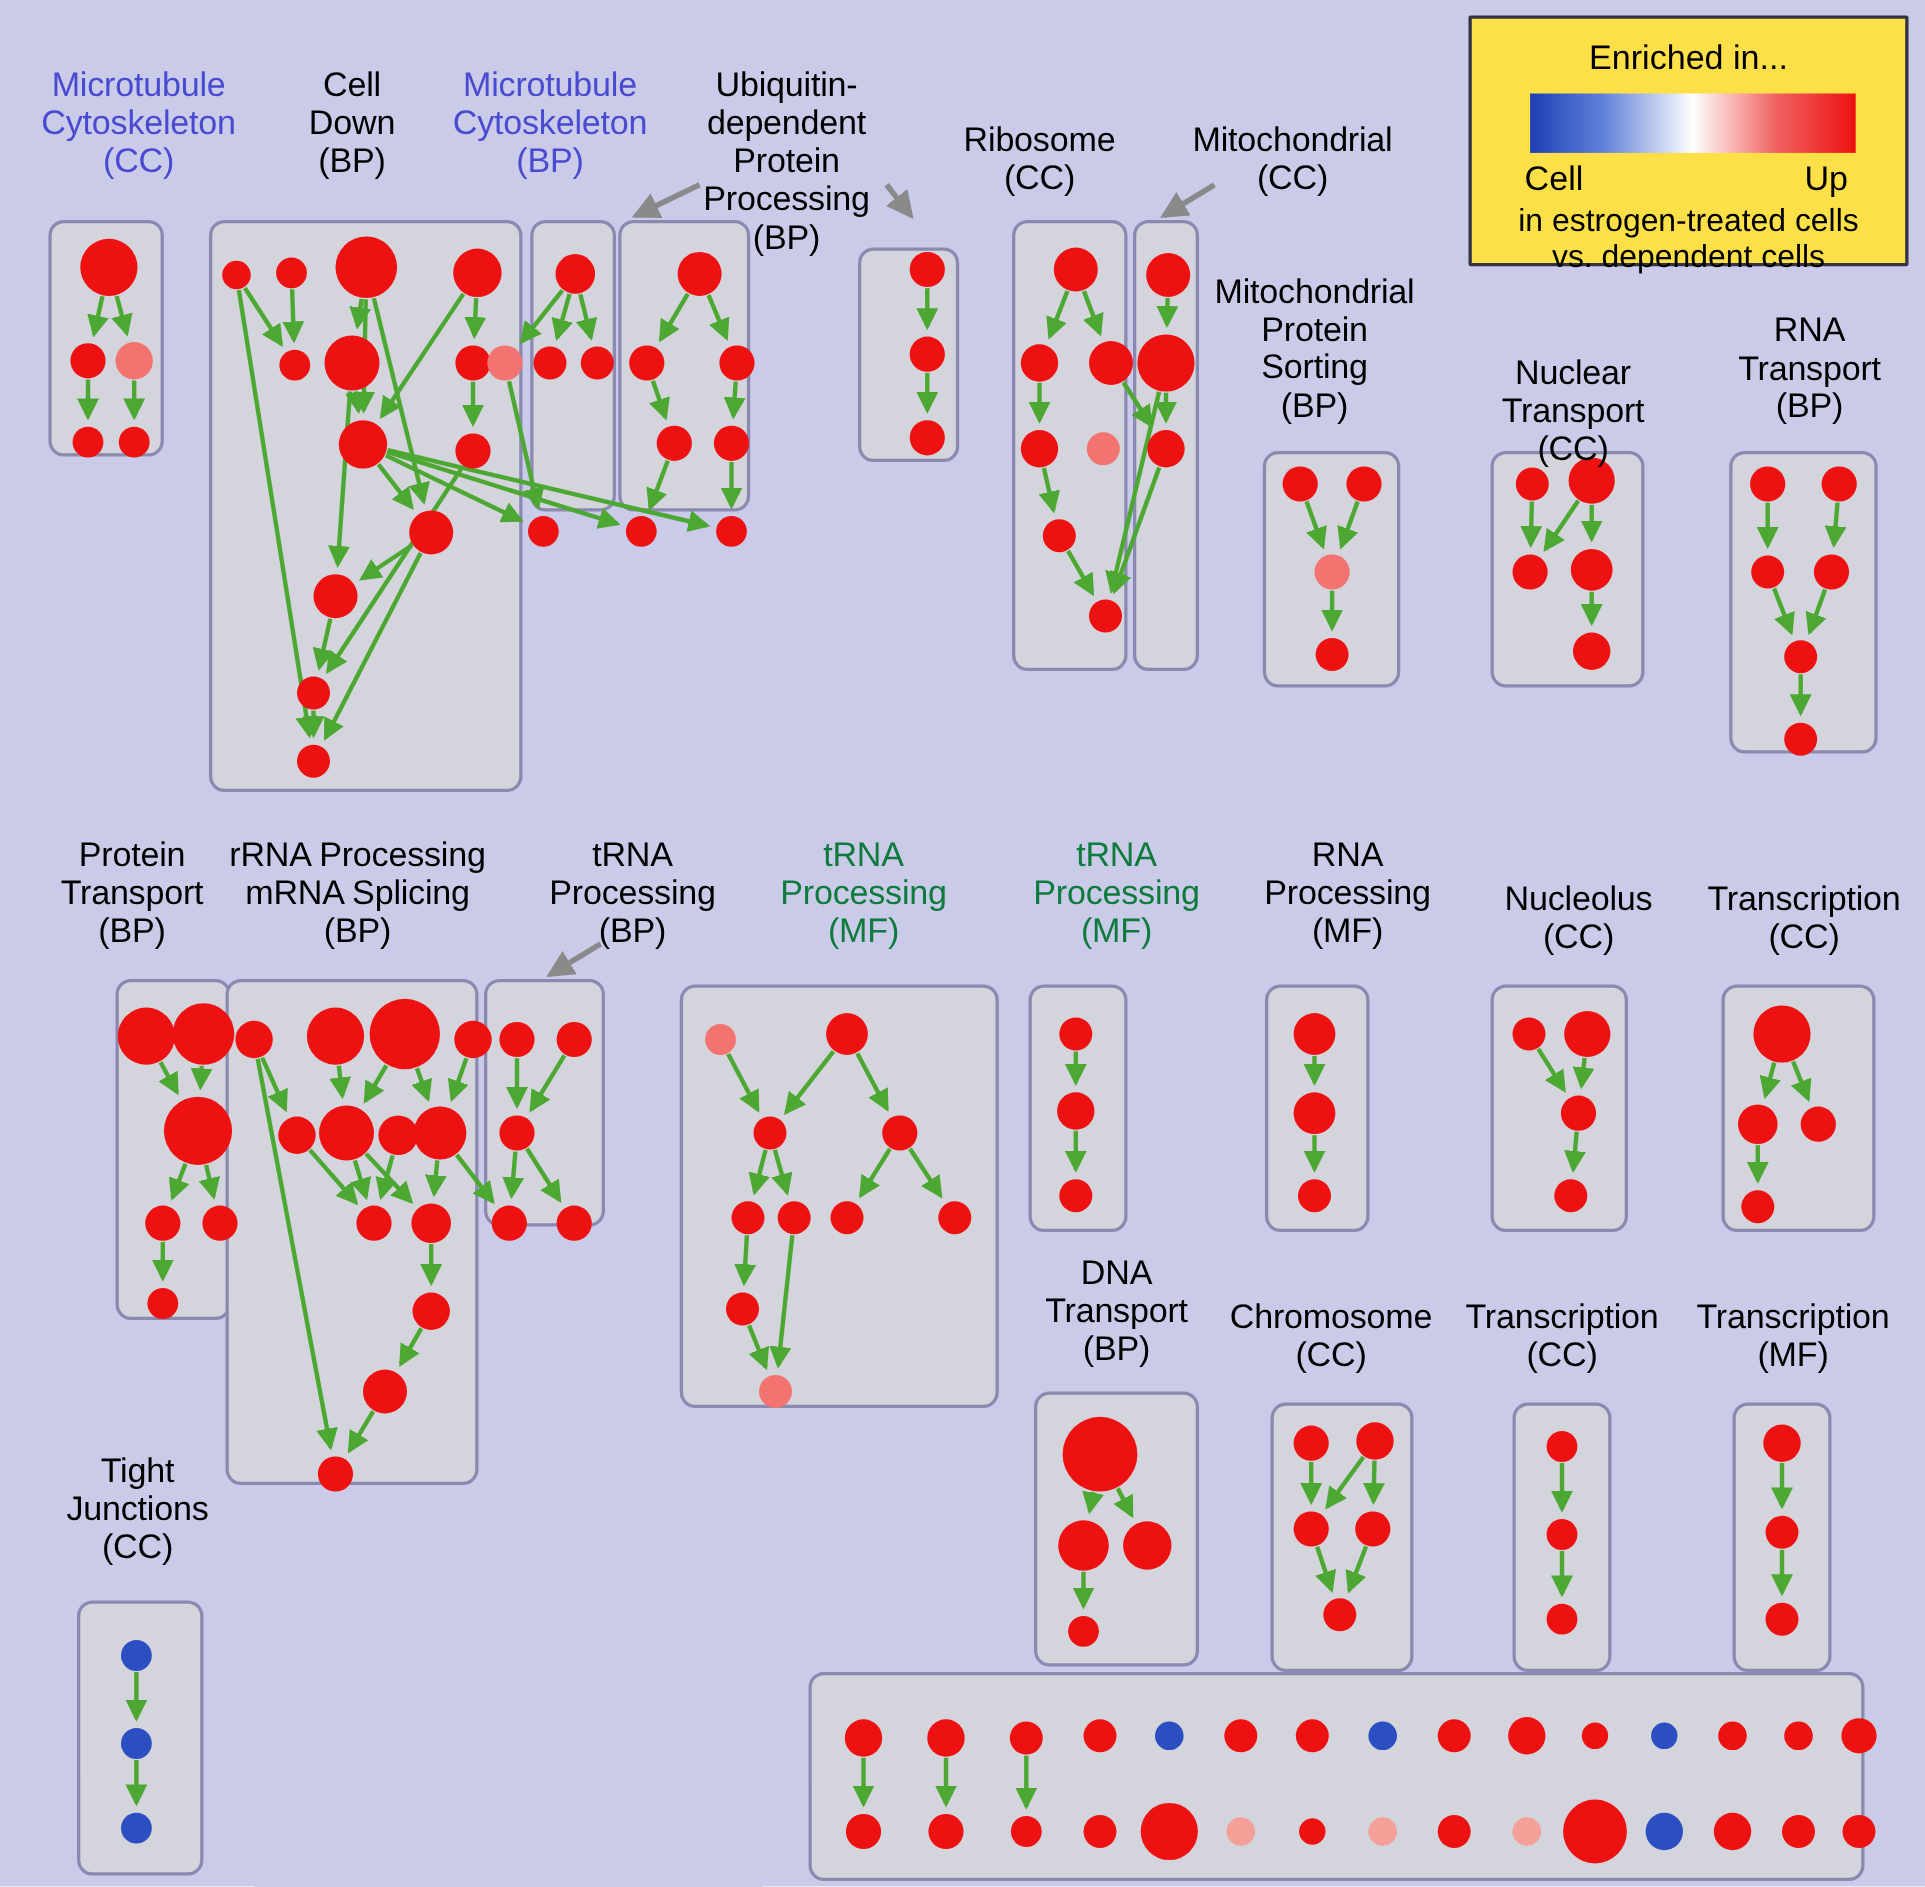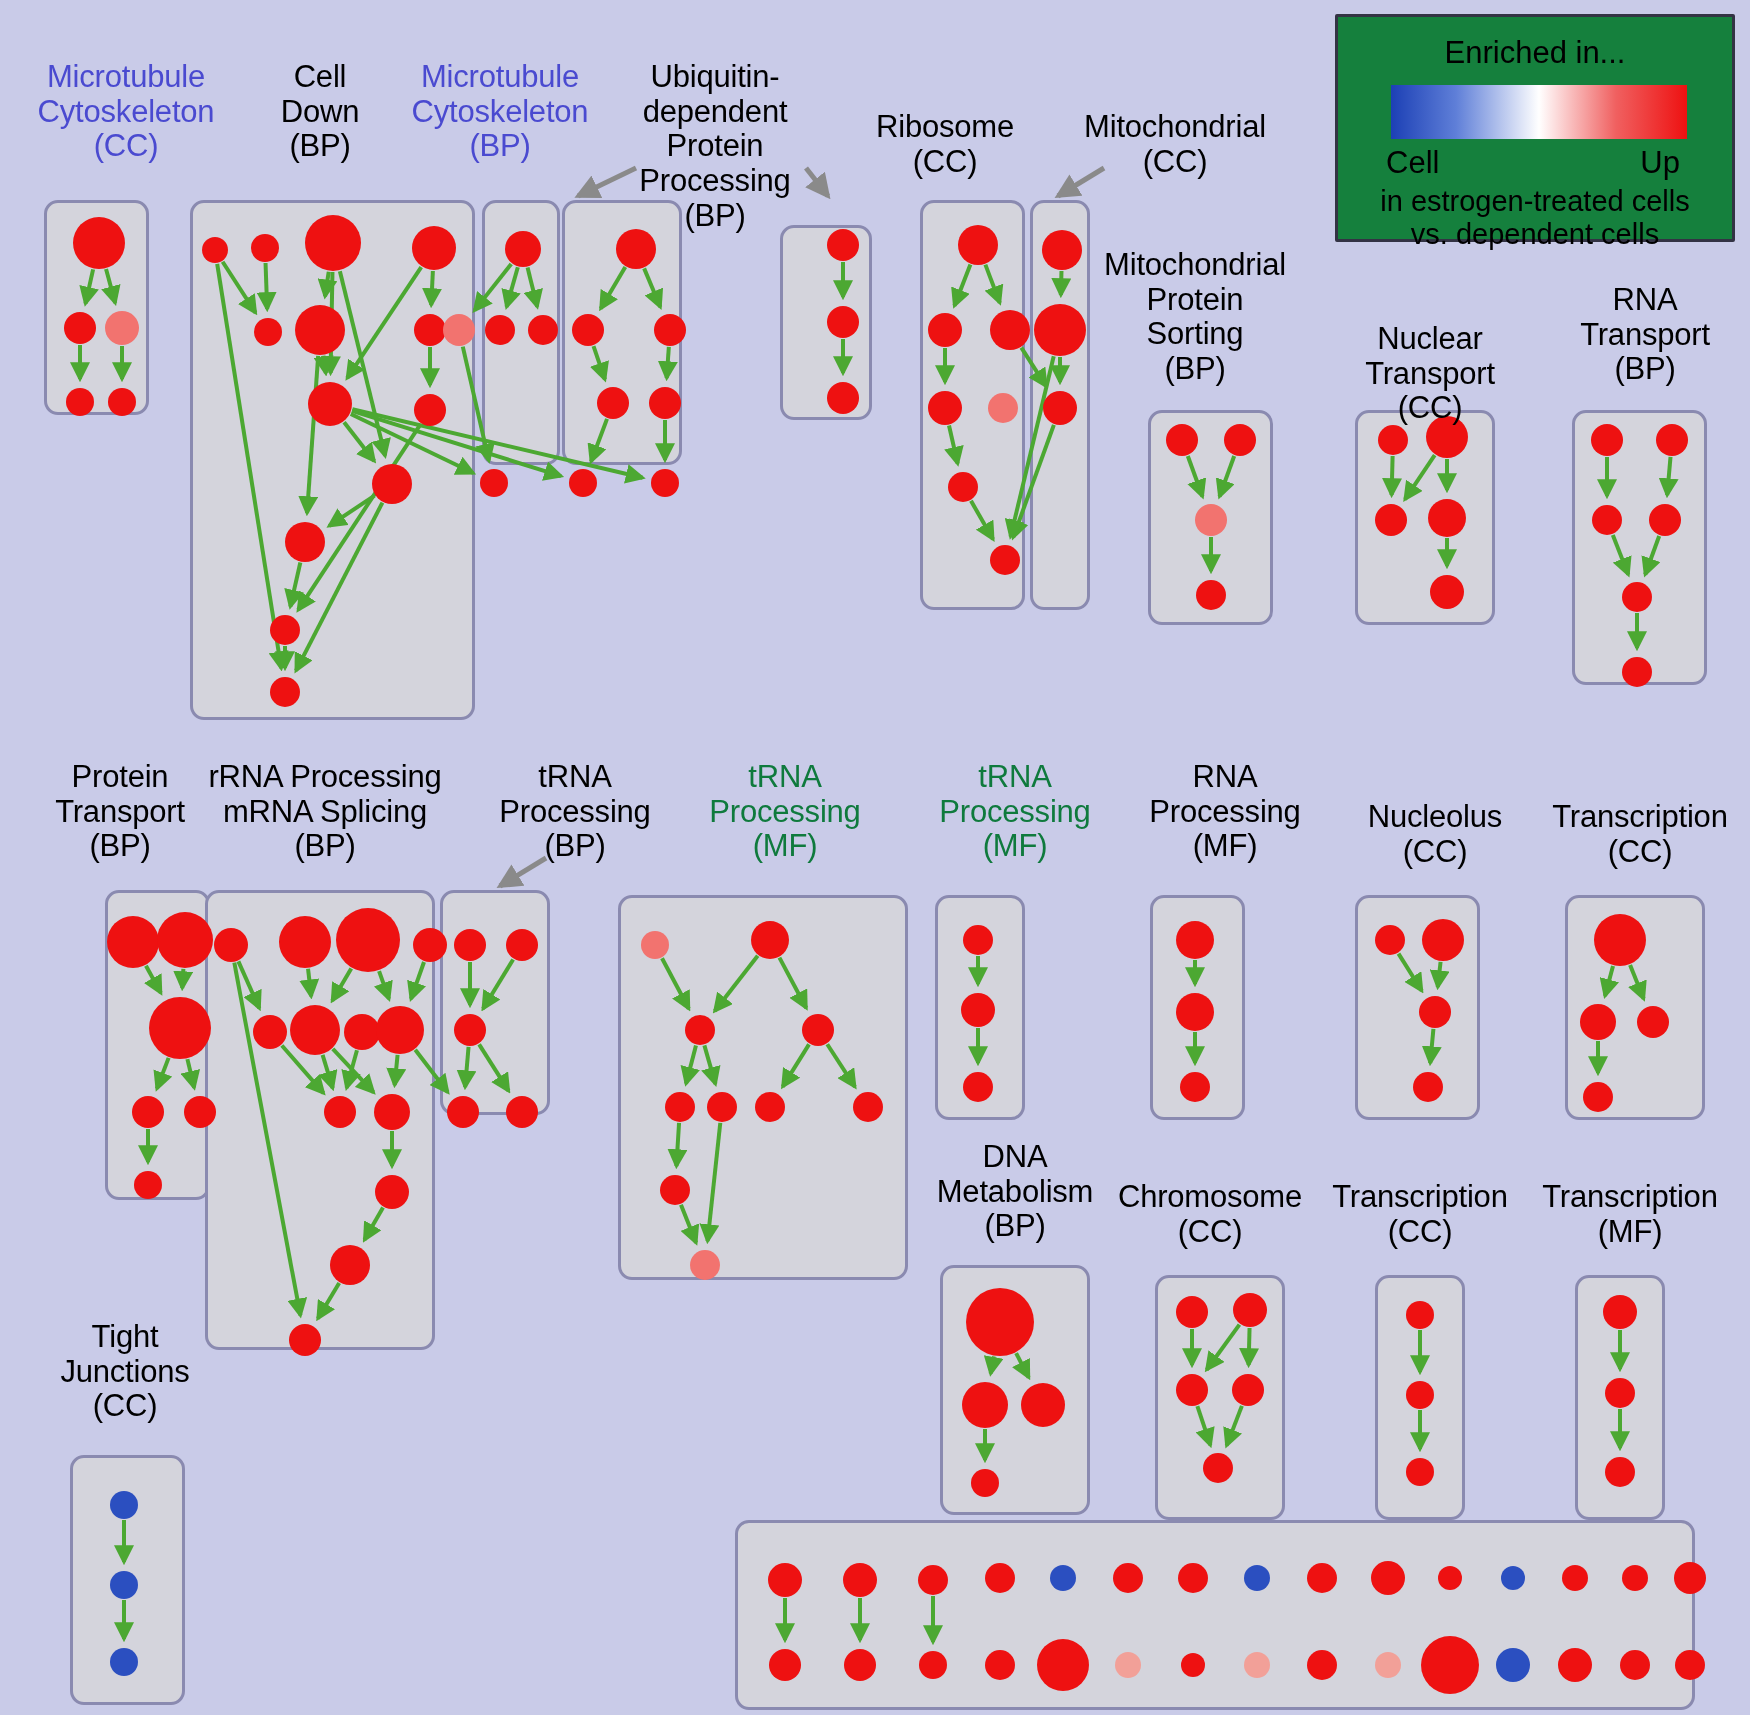--- a/index.html
+++ b/index.html
@@ -42,21 +42,21 @@
   svg.edges {
     position: absolute;
     left: 0;
     top: 0;
     width: 1750px;
     height: 1715px;
     pointer-events: none;
   }
   .legend-box {
     position: absolute;
-    background: #15803d;
+    background: #fde047;
     border: 3px solid #333344;
     box-sizing: border-box;
     border-radius: 2px;
   }
   .legend-title {
     position: absolute;
     width: 100%;
     text-align: center;
     font-size: 31px;
     color: #000;
@@ -455,21 +455,21 @@
 Processing
 (MF)</div>
       <div class="label" style="left: 1130px; top: 760px; width: 190px;">RNA
 Processing
 (MF)</div>
       <div class="label" style="left: 1340px; top: 800px; width: 190px;">Nucleolus
 (CC)</div>
       <div class="label" style="left: 1540px; top: 800px; width: 200px;">Transcription
 (CC)</div>
       <div class="label" style="left: 920px; top: 1140px; width: 190px;">DNA
-Metabolism
+Transport
 (BP)</div>
       <div class="label" style="left: 1105px; top: 1180px; width: 210px;">Chromosome
 (CC)</div>
       <div class="label" style="left: 1320px; top: 1180px; width: 200px;">Transcription
 (CC)</div>
       <div class="label" style="left: 1530px; top: 1180px; width: 200px;">Transcription
 (MF)</div>
       <div class="label" style="left: 40px; top: 1320px; width: 170px;">Tight
 Junctions
 (CC)</div>

